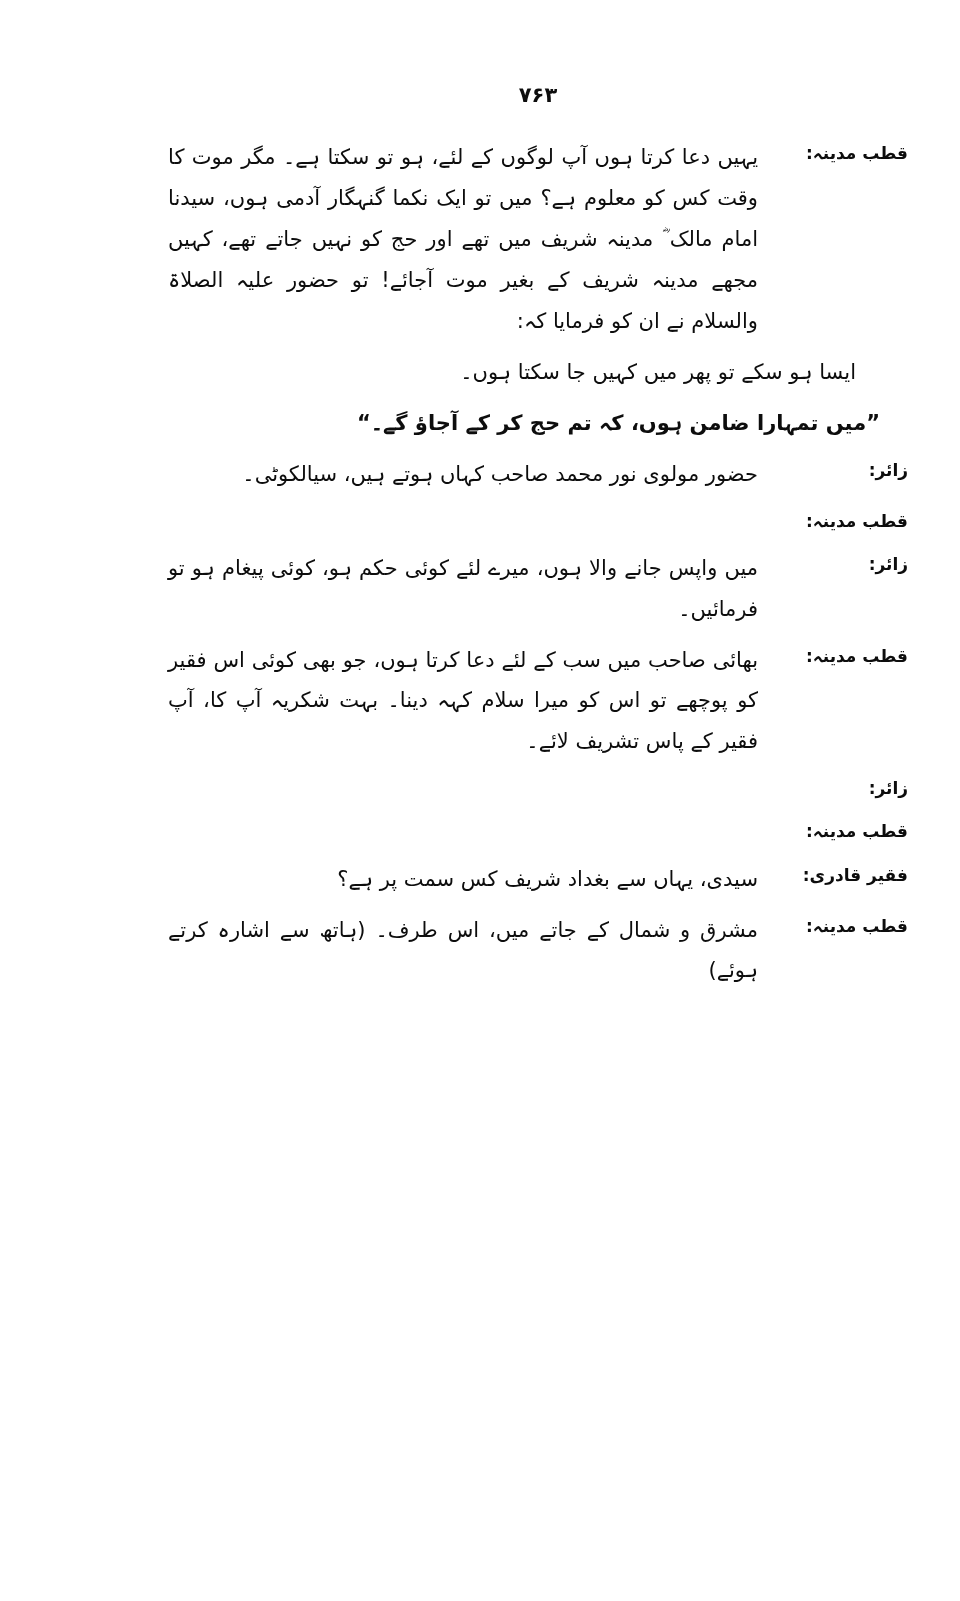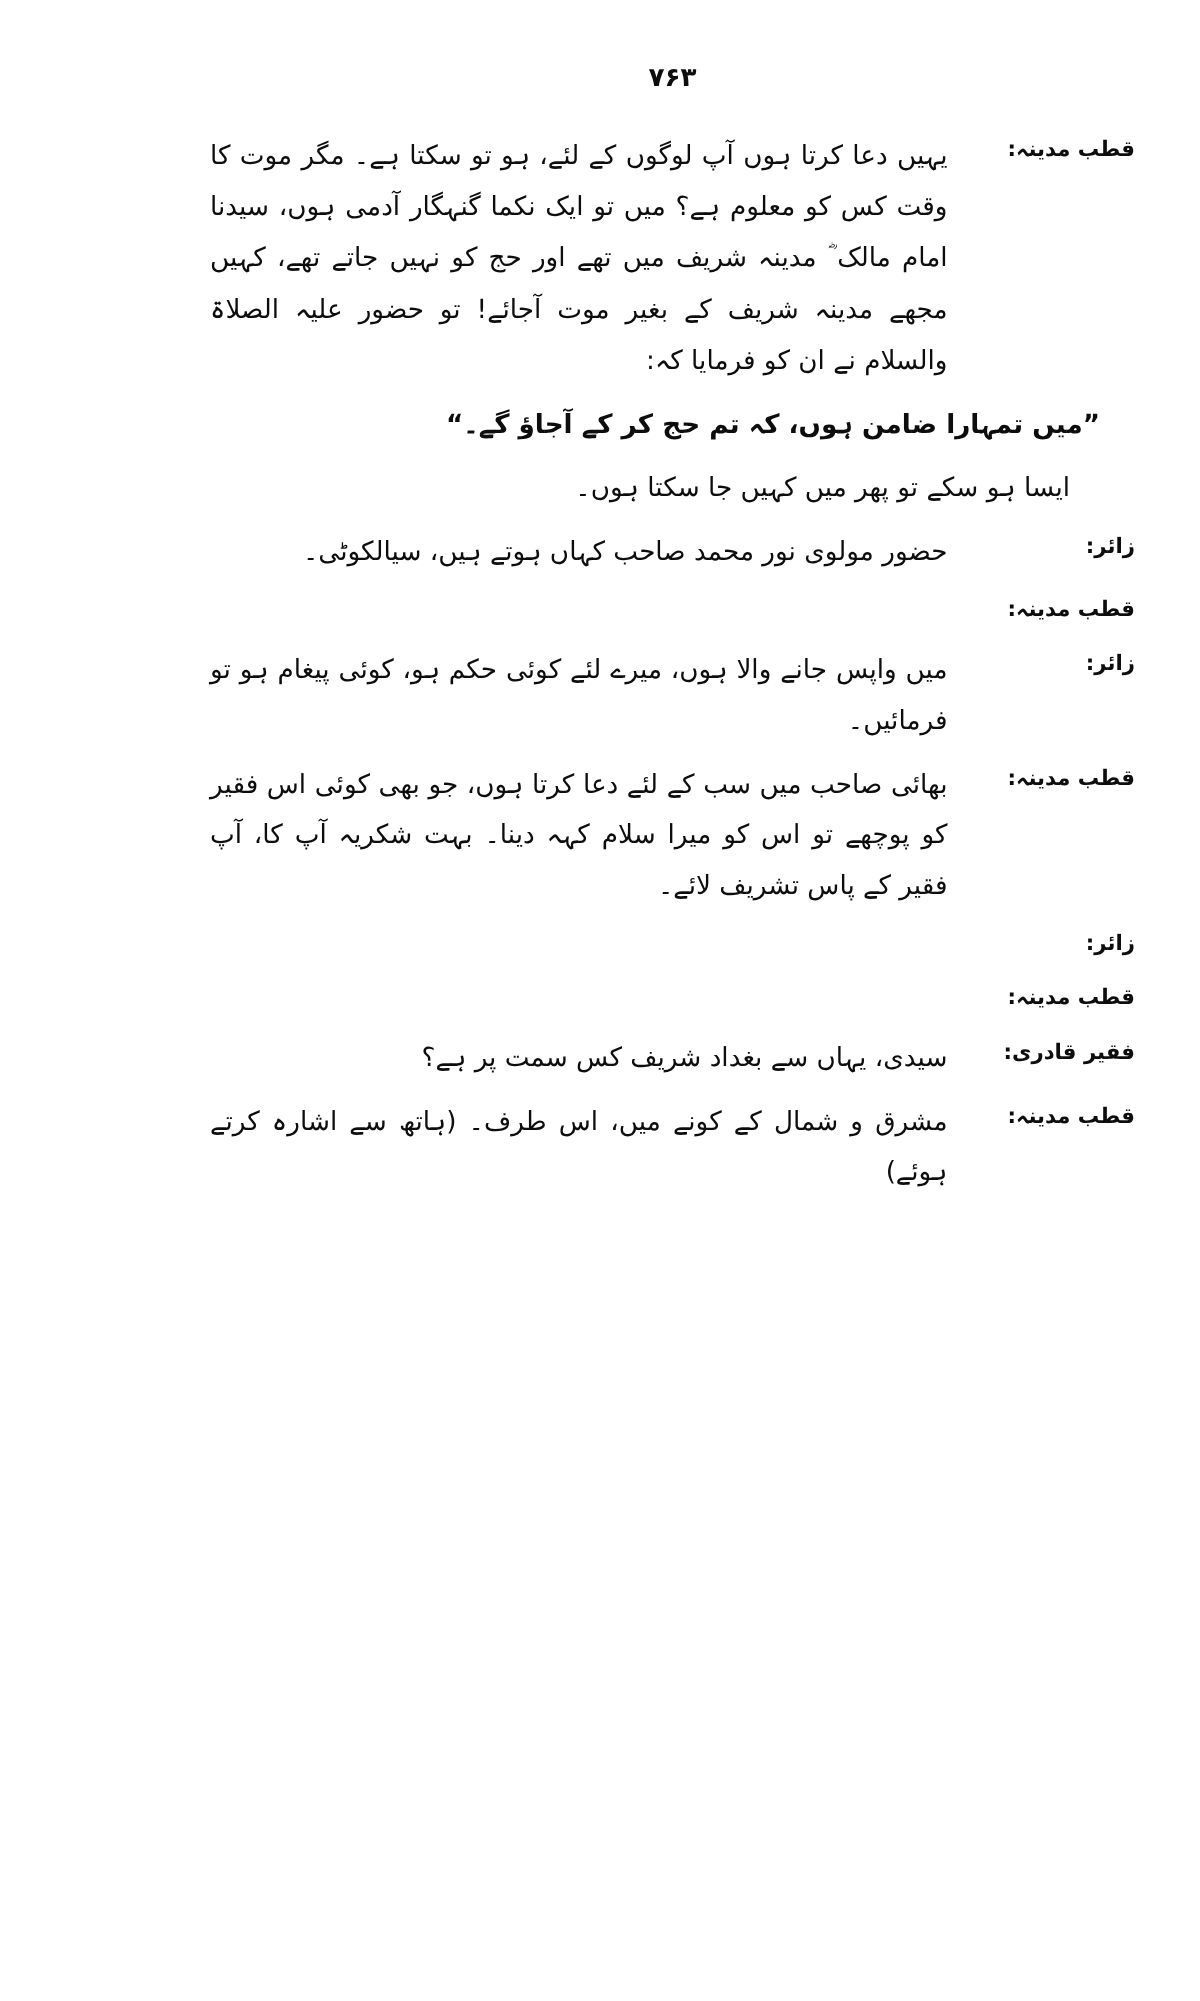--- a/index.html
+++ b/index.html
@@ -9,21 +9,21 @@
     }
     .page {
       position: relative;
       width: 850px;
       min-height: 1601px;
       box-sizing: border-box;
       background: #ffffff;
       color: #0d0d0d;
       direction: rtl;
       font-family: "DejaVu Sans", sans-serif;
-      padding: 50px 52px 40px 58px;
+      padding: 83px 52px 40px 58px;
     }
     .page-number {
       text-align: center;
       font-size: 21px;
       font-weight: bold;
       letter-spacing: 2px;
       margin-bottom: 30px;
     }
     .entry {
       display: flex;
@@ -66,23 +66,23 @@
 
 <div class="page">
 
   <div class="page-number">۷۶۳</div>
 
   <div class="entry">
     <div class="speaker">قطب مدینہ:</div>
     <div class="text">یہیں دعا کرتا ہوں آپ لوگوں کے لئے، ہو تو سکتا ہے۔ مگر موت کا وقت کس کو معلوم ہے؟ میں تو ایک نکما گنہگار آدمی ہوں، سیدنا امام مالک ؓ مدینہ شریف میں تھے اور حج کو نہیں جاتے تھے، کہیں مجھے مدینہ شریف کے بغیر موت آجائے! تو حضور علیہ الصلاۃ والسلام نے ان کو فرمایا کہ:</div>
   </div>
 
+  <div class="standalone cont">ایسا ہو سکے تو پھر میں کہیں جا سکتا ہوں۔</div>
+
   <div class="standalone quote">”میں تمہارا ضامن ہوں، کہ تم حج کر کے آجاؤ گے۔“</div>
-
-  <div class="standalone cont">ایسا ہو سکے تو پھر میں کہیں جا سکتا ہوں۔</div>
 
   <div class="entry">
     <div class="speaker">زائر:</div>
     <div class="text">حضور مولوی نور محمد صاحب کہاں ہوتے ہیں، سیالکوٹی۔</div>
   </div>
 
   <div class="entry">
     <div class="speaker">قطب مدینہ:</div>
   </div>
 
@@ -104,16 +104,16 @@
     <div class="speaker">قطب مدینہ:</div>
   </div>
 
   <div class="entry">
     <div class="speaker">فقیر قادری:</div>
     <div class="text">سیدی، یہاں سے بغداد شریف کس سمت پر ہے؟</div>
   </div>
 
   <div class="entry">
     <div class="speaker">قطب مدینہ:</div>
-    <div class="text">مشرق و شمال کے کونے میں، اس طرف۔ (ہاتھ سے اشارہ کرتے ہوئے)</div>
+    <div class="text">مشرق و شمال کے جاتے میں، اس طرف۔ (ہاتھ سے اشارہ کرتے ہوئے)</div>
   </div>
 
 </div>
 
 </body></html>

